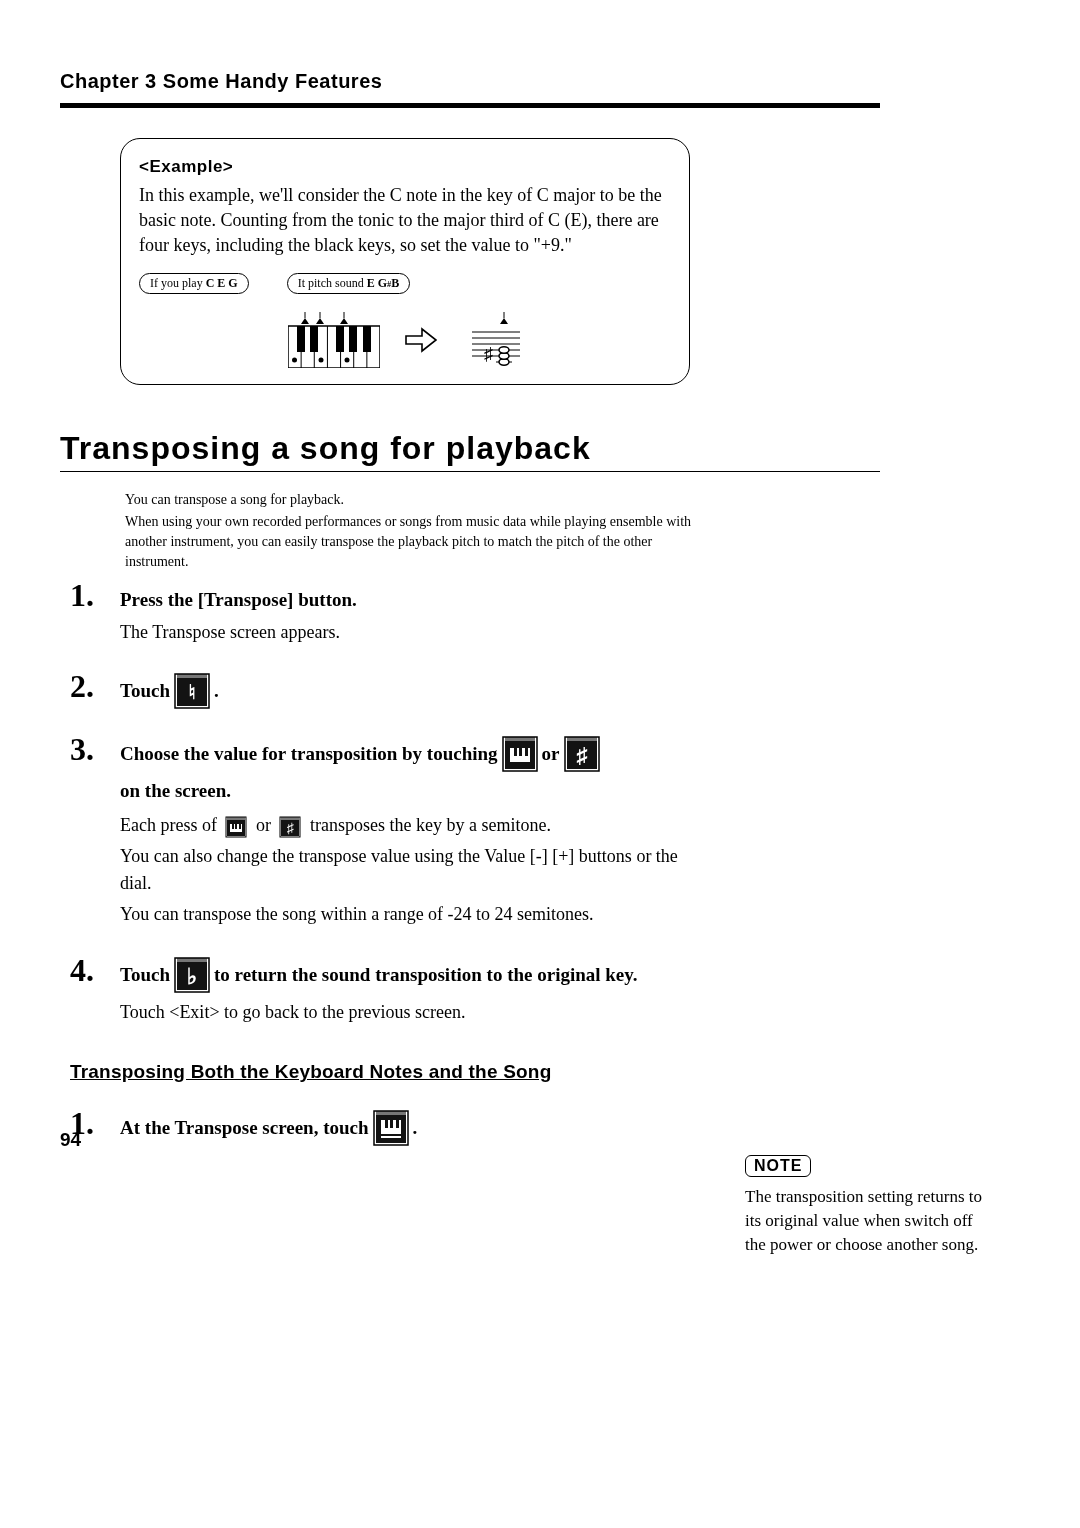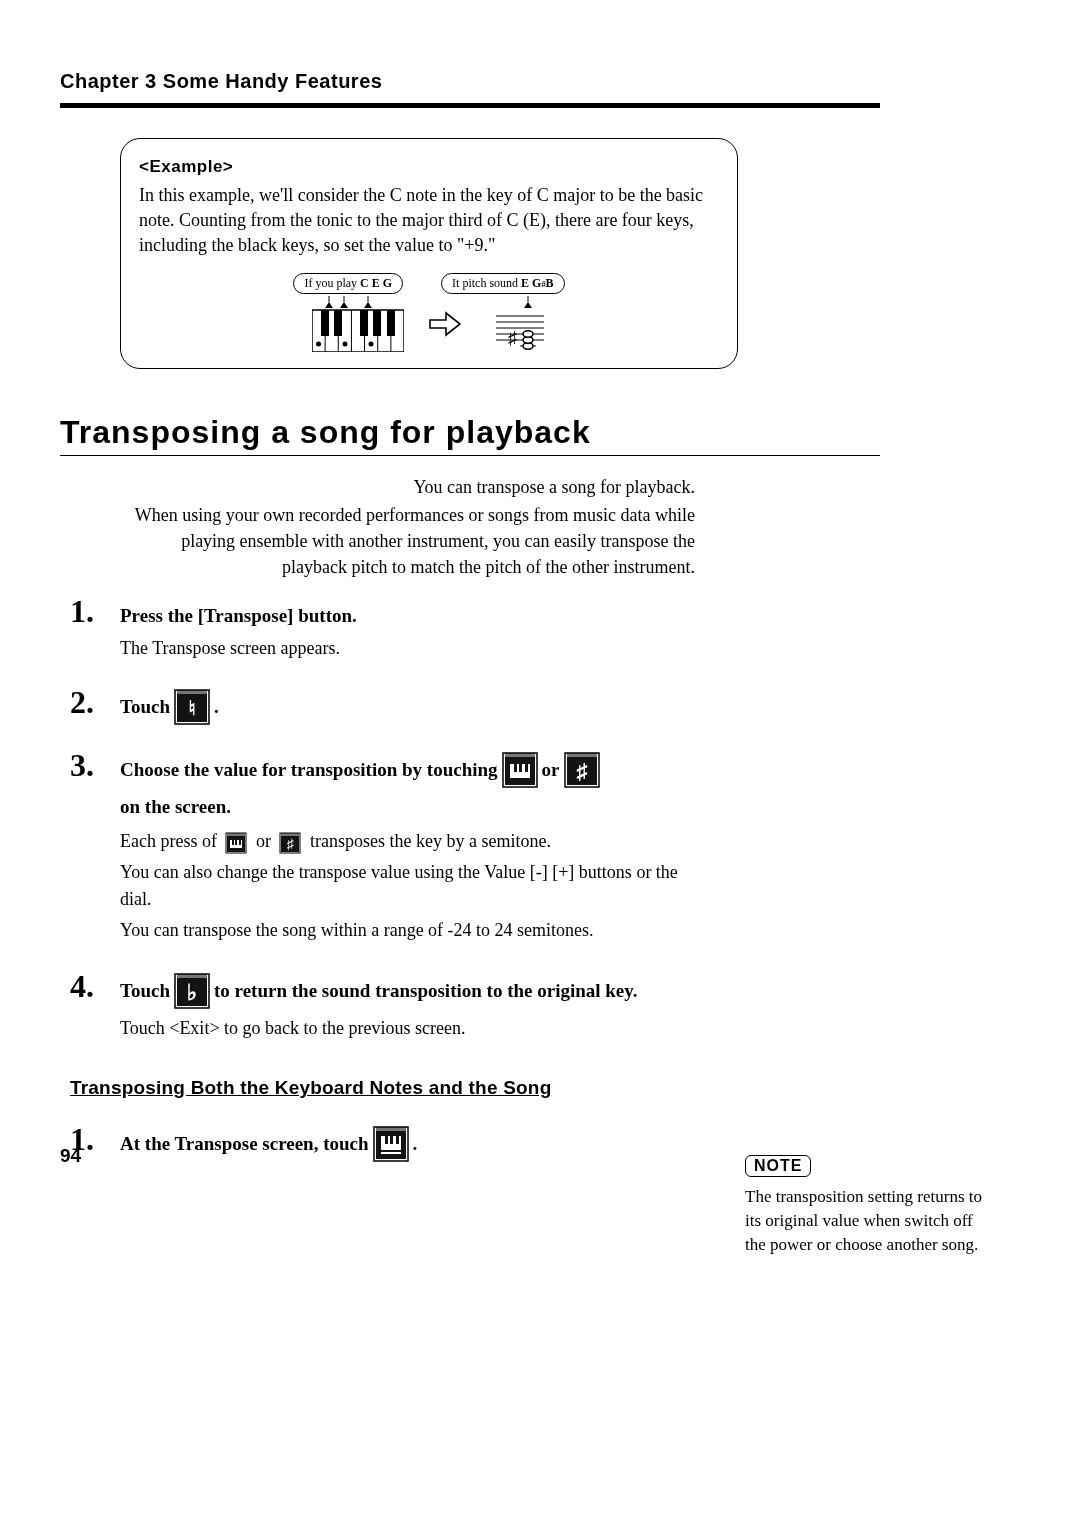--- a/index.html
+++ b/index.html
@@ -26,21 +26,21 @@
       letter-spacing: 0.5px;
       margin-bottom: 10px;
     }
     .chapter-rule {
       border-top: 5px solid #000;
       margin-bottom: 30px;
       width: 820px;
     }
     .example-box {
       margin-left: 60px;
-      width: 618px;
+      width: 570px;
       border: 1px solid #000;
       border-radius: 20px;
       padding: 18px 18px 12px 18px;
       margin-bottom: 45px;
     }
     .example-title {
       font-family: Arial, sans-serif;
       font-weight: bold;
       font-size: 17px;
       letter-spacing: 0.5px;
@@ -50,24 +50,23 @@
       font-size: 18px;
       line-height: 1.4;
       margin-bottom: 14px;
     }
     .diagram {
       text-align: center;
       margin-top: 10px;
     }
     .bubble-row {
       display: flex;
-      justify-content: center;
       gap: 38px;
       font-size: 12px;
-      margin-bottom: 4px;
+      margin-bottom: 20px;
     }
     .bubble {
       border: 1px solid #000;
       border-radius: 14px;
       padding: 2px 10px;
       display: inline-flex;
       align-items: baseline;
     }
     .dia-row {
       display: flex;
@@ -87,24 +86,23 @@
       margin-bottom: 4px;
     }
     .section-rule {
       border-top: 1.5px solid #000;
       width: 820px;
       margin-bottom: 18px;
     }
     .intro-text {
       margin-left: 65px;
       width: 570px;
-      font-size: 18px;
+      font-size: 14px;
       line-height: 1.45;
-      margin-bottom: 13px;
-      text-align: right;
+      margin-bottom: 4px;
     }
     .intro-text p {
       margin-bottom: 2px;
     }
     .step {
       display: flex;
       align-items: baseline;
       margin-bottom: 10px;
     }
     .step-num {

